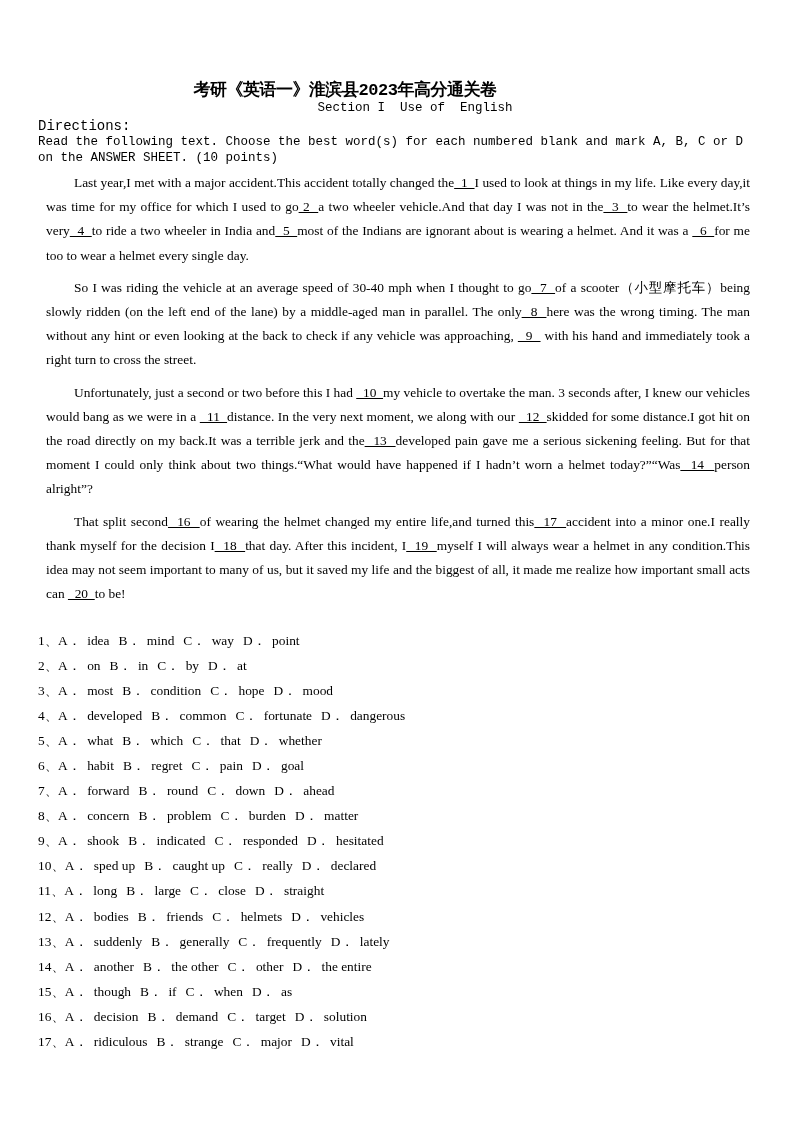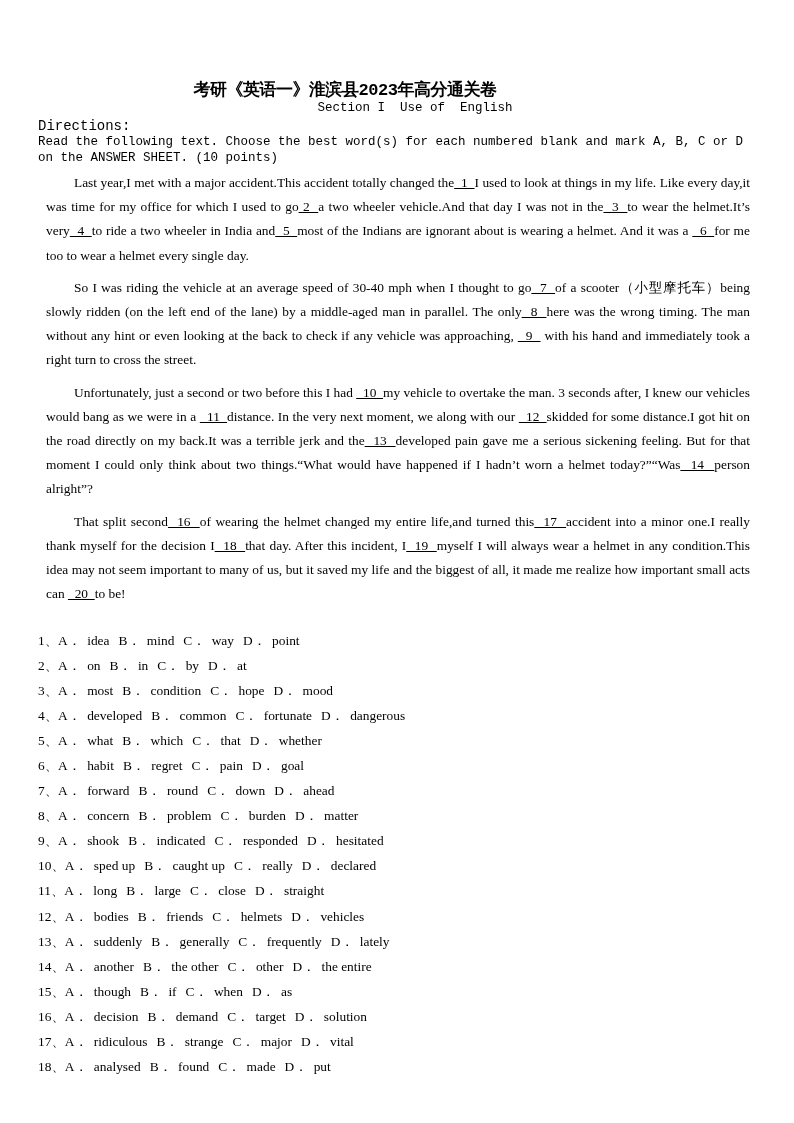--- a/index.html
+++ b/index.html
@@ -62,15 +62,14 @@
       <div class="opt-row"><span class="opt-num">8、</span><span class="opt"><span class="opt-letter">A．</span><span>concern</span></span><span class="opt"><span class="opt-letter">B．</span><span>problem</span></span><span class="opt"><span class="opt-letter">C．</span><span>burden</span></span><span class="opt"><span class="opt-letter">D．</span><span>matter</span></span></div>
       <div class="opt-row"><span class="opt-num">9、</span><span class="opt"><span class="opt-letter">A．</span><span>shook</span></span><span class="opt"><span class="opt-letter">B．</span><span>indicated</span></span><span class="opt"><span class="opt-letter">C．</span><span>responded</span></span><span class="opt"><span class="opt-letter">D．</span><span>hesitated</span></span></div>
       <div class="opt-row"><span class="opt-num">10、</span><span class="opt"><span class="opt-letter">A．</span><span>sped up</span></span><span class="opt"><span class="opt-letter">B．</span><span>caught up</span></span><span class="opt"><span class="opt-letter">C．</span><span>really</span></span><span class="opt"><span class="opt-letter">D．</span><span>declared</span></span></div>
       <div class="opt-row"><span class="opt-num">11、</span><span class="opt"><span class="opt-letter">A．</span><span>long</span></span><span class="opt"><span class="opt-letter">B．</span><span>large</span></span><span class="opt"><span class="opt-letter">C．</span><span>close</span></span><span class="opt"><span class="opt-letter">D．</span><span>straight</span></span></div>
       <div class="opt-row"><span class="opt-num">12、</span><span class="opt"><span class="opt-letter">A．</span><span>bodies</span></span><span class="opt"><span class="opt-letter">B．</span><span>friends</span></span><span class="opt"><span class="opt-letter">C．</span><span>helmets</span></span><span class="opt"><span class="opt-letter">D．</span><span>vehicles</span></span></div>
       <div class="opt-row"><span class="opt-num">13、</span><span class="opt"><span class="opt-letter">A．</span><span>suddenly</span></span><span class="opt"><span class="opt-letter">B．</span><span>generally</span></span><span class="opt"><span class="opt-letter">C．</span><span>frequently</span></span><span class="opt"><span class="opt-letter">D．</span><span>lately</span></span></div>
       <div class="opt-row"><span class="opt-num">14、</span><span class="opt"><span class="opt-letter">A．</span><span>another</span></span><span class="opt"><span class="opt-letter">B．</span><span>the other</span></span><span class="opt"><span class="opt-letter">C．</span><span>other</span></span><span class="opt"><span class="opt-letter">D．</span><span>the entire</span></span></div>
       <div class="opt-row"><span class="opt-num">15、</span><span class="opt"><span class="opt-letter">A．</span><span>though</span></span><span class="opt"><span class="opt-letter">B．</span><span>if</span></span><span class="opt"><span class="opt-letter">C．</span><span>when</span></span><span class="opt"><span class="opt-letter">D．</span><span>as</span></span></div>
       <div class="opt-row"><span class="opt-num">16、</span><span class="opt"><span class="opt-letter">A．</span><span>decision</span></span><span class="opt"><span class="opt-letter">B．</span><span>demand</span></span><span class="opt"><span class="opt-letter">C．</span><span>target</span></span><span class="opt"><span class="opt-letter">D．</span><span>solution</span></span></div>
       <div class="opt-row"><span class="opt-num">17、</span><span class="opt"><span class="opt-letter">A．</span><span>ridiculous</span></span><span class="opt"><span class="opt-letter">B．</span><span>strange</span></span><span class="opt"><span class="opt-letter">C．</span><span>major</span></span><span class="opt"><span class="opt-letter">D．</span><span>vital</span></span></div>
-      <div class="opt-row"><span class="opt-num">18、</span><span class="opt"><span class="opt-letter">A．</span><span>analysed</span></span><span class="opt"><span class="opt-letter">B．</span><span>found</span></span><span class="opt"><span class="opt-letter">C．</span><span>made</span></span><span class="opt"><span class="opt-letter">D．</span><span>put</span></span></div>
     </div>
 </div>
 
 </body></html>

